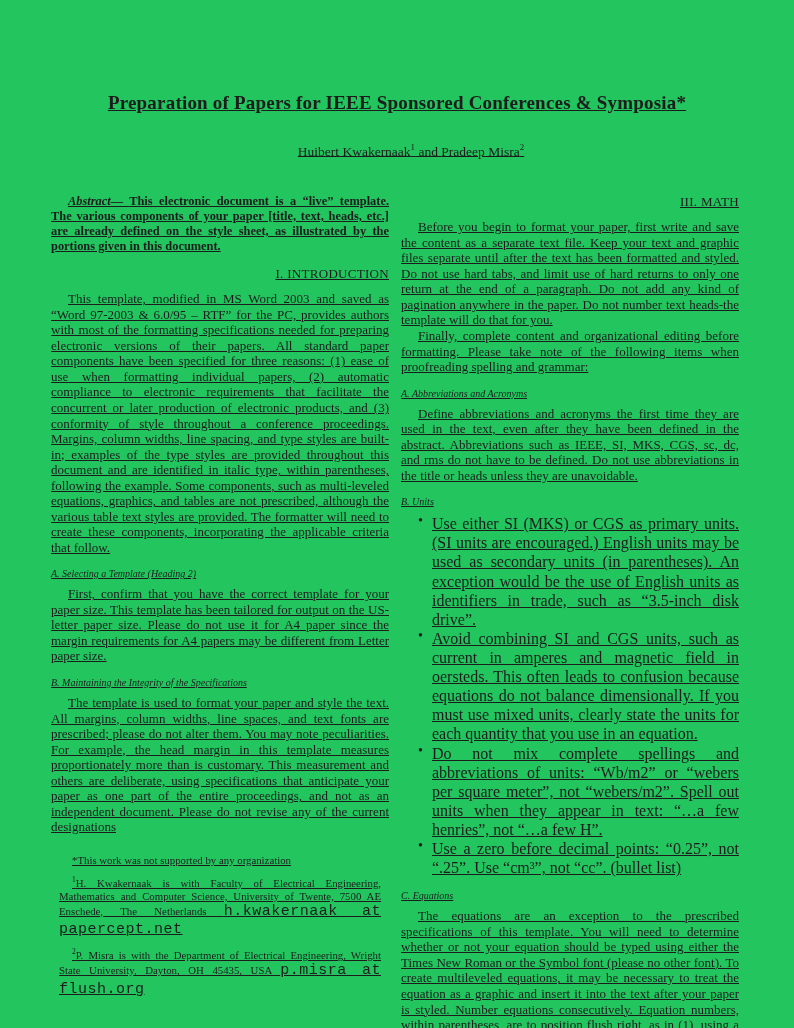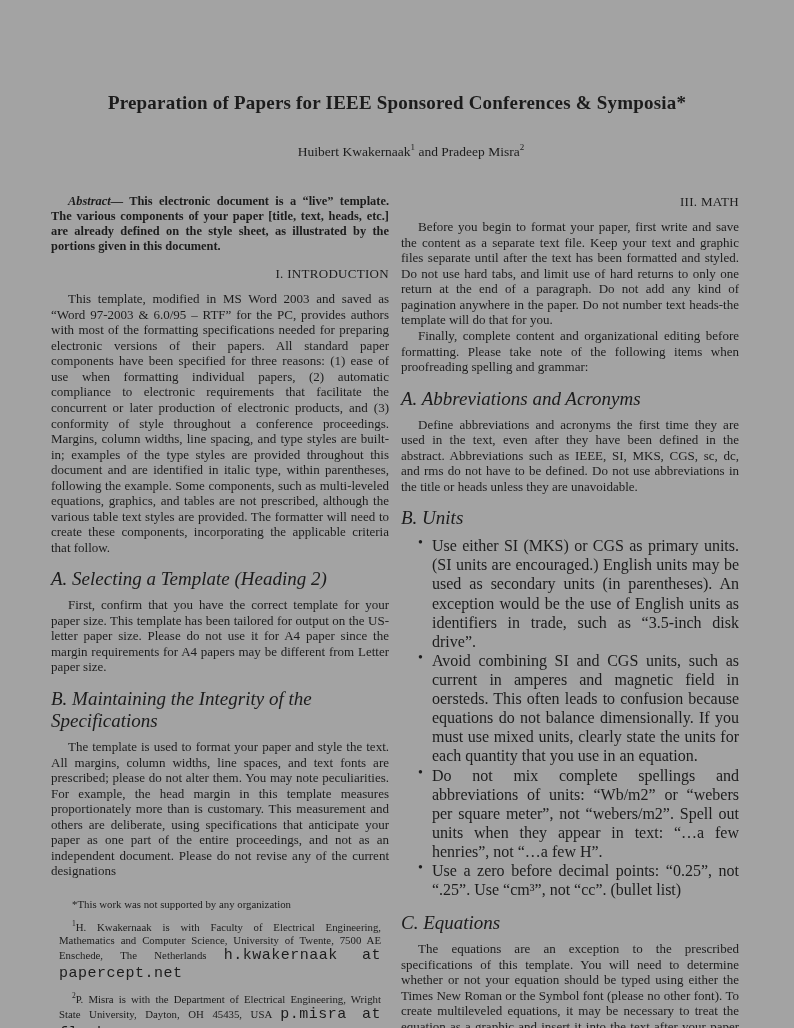--- a/index.html
+++ b/index.html
@@ -1,25 +1,26 @@
 <!DOCTYPE html>
 <html lang="en"><head>
 <meta charset="utf-8">
 <style>
   html, body { margin: 0; padding: 0; background: #e8e8e8; }
   .page {
     position: relative;
     width: 794px;
     height: 1028px;
     margin: 0 auto;
-    background: #a3a3a3;
+    background: #22c55e;
     color: #1c1c1c;
     font-family: "Liberation Serif", "DejaVu Serif", serif;
     overflow: hidden;
     box-sizing: border-box;
+    text-decoration: underline;
   }
   .title {
     margin: 92px 60px 0;
     font-size: 19px;
     line-height: 1.2;
     font-weight: bold;
     text-align: center;
     letter-spacing: 0.2px;
   }
   .authors {
@@ -57,21 +58,21 @@
   h2.sec-heading {
     margin: 13px 0 9px;
     font-size: 13px;
     font-weight: normal;
     text-align: right;
     letter-spacing: 0.3px;
   }
   .col > h2.first { margin-top: 0; }
   h3.subsec-heading {
     margin: 13px 0 7px;
-    font-size: 19px;
+    font-size: 10px;
     font-weight: normal;
     font-style: italic;
     text-align: left;
   }
   ul.bullet-list {
     margin: 3px 0 0;
     padding: 0 0 0 31px;
     list-style: none;
   }
   ul.bullet-list li {

